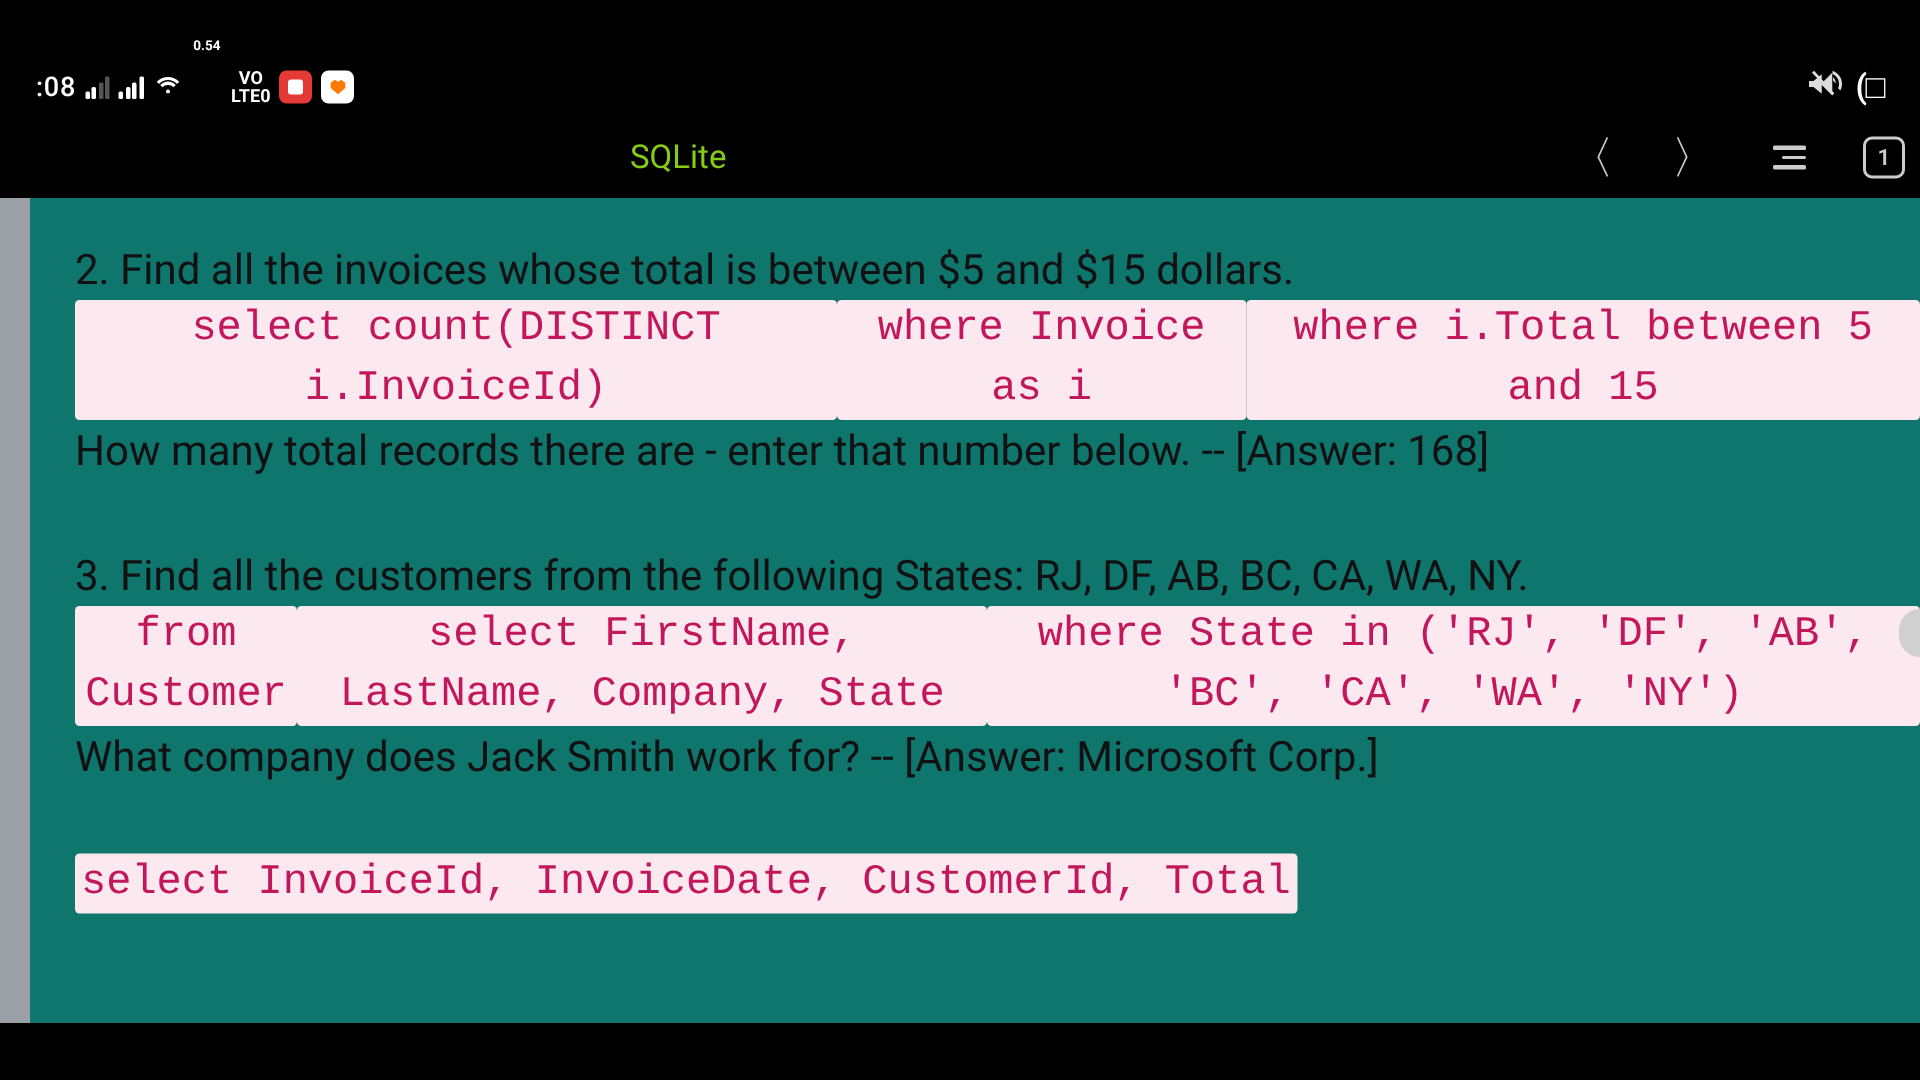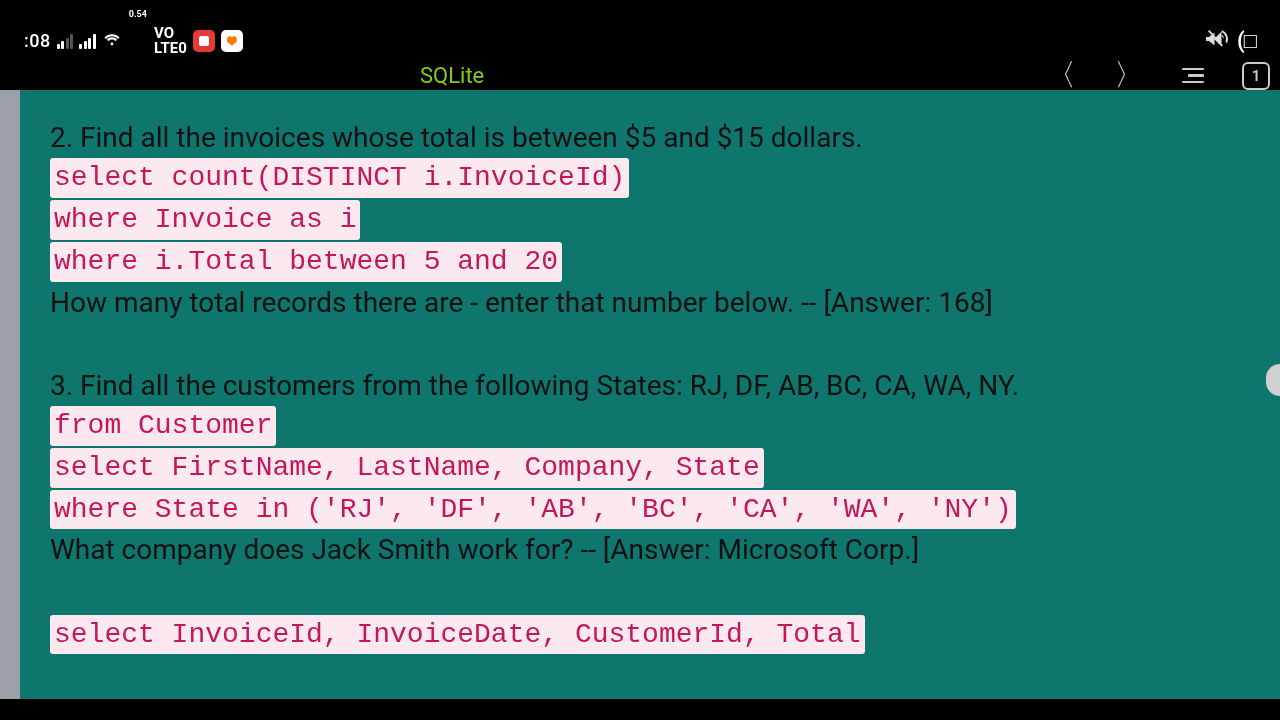--- a/index.html
+++ b/index.html
@@ -9,21 +9,21 @@
   .statusbar { height: 40px; background: #000; display: flex; align-items: center; justify-content: space-between; padding: 0 24px; color: #fff; }
   .status-left { display: flex; align-items: center; gap: 6px; }
   .status-right { display: flex; align-items: center; gap: 8px; }
   .clock { font-size: 18px; font-weight: 500; letter-spacing: 0.5px; }
   .signal-bars { display: inline-flex; align-items: flex-end; gap: 1.5px; height: 16px; }
   .signal-bars span { width: 3px; background: #fff; border-radius: 1px; }
   .signal-bars .b1 { height: 5px; } .signal-bars .b2 { height: 8px; } .signal-bars .b3 { height: 11px; } .signal-bars .b4 { height: 15px; }
   .signal-bars.dim .b3, .signal-bars.dim .b4 { background: #555; }
   .wifi-icon svg { width: 20px; height: 20px; }
   .net-stack { display: flex; flex-direction: column; line-height: 1; font-size: 9px; font-weight: 700; color: #fff; text-align: center; gap: 44px; }
-  .vo-stack { display: flex; flex-direction: column; line-height: 1; font-size: 15px; font-weight: 700; color: #fff; }
+  .vo-stack { display: flex; flex-direction: column; line-height: 1; font-size: 12px; font-weight: 700; color: #fff; text-align: center; }
   .app-icon { width: 22px; height: 22px; border-radius: 5px; display: flex; align-items: center; justify-content: center; }
   .app-icon.red { background: #e53935; }
   .app-icon.white { background: #fff; }
   .app-icon.red .inner-white { background:#fff; width:10px; height:10px; border-radius:2px; }
   .app-icon.white .inner-orange { width:14px; height:14px; background:#ff7a00; clip-path: polygon(50% 85%, 15% 55%, 15% 30%, 35% 15%, 50% 25%, 65% 15%, 85% 30%, 85% 55%); }
   .mute-icon svg { width: 24px; height: 24px; }
   .batt-edge { font-size: 22px; font-weight: 600; letter-spacing: -1px; }
   .navbar { height: 54px; background: #000; display: flex; align-items: center; color: #e4e4e4; position: relative; }
   .nav-title { position: absolute; left: 420px; font-size: 22px; font-weight: 400; color: #84cc16; }
   .nav-actions { position: absolute; right: 10px; display: flex; align-items: center; gap: 38px; }
@@ -31,21 +31,21 @@
   .nav-hamburger { display: flex; flex-direction: column; gap: 4px; cursor: pointer; align-items:flex-end; }
   .nav-hamburger span { display:block; height: 2.5px; background: #ccc; border-radius:1px; }
   .nav-hamburger span:nth-child(1){width:22px;} .nav-hamburger span:nth-child(2){width:16px;} .nav-hamburger span:nth-child(3){width:22px;}
   .nav-tabcount { width: 28px; height: 28px; border: 2.5px solid #ccc; border-radius: 6px; display: flex; align-items: center; justify-content: center; font-size: 15px; font-weight: 600; color: #ccc; cursor: pointer; }
   .content-wrap { flex: 1; background: #000; display:flex; }
   .left-gutter { width: 20px; background: #9aa0a6; }
   .page { flex:1; background: #0f766e; padding: 28px 0 0 30px; overflow: hidden; position: relative; }
   .q-block { margin-bottom: 44px; }
   .q-text, .ans-text { font-size: 28px; line-height: 1.4; color: #111; font-weight: 400; }
   .code-line { display: inline-block; font-family: "Courier New", Courier, monospace; font-size: 28px; line-height: 1.42; color: #c2185b; background: #fce8ef; padding: 0 4px; border-radius: 3px; margin: 1px 0; }
-  .code-wrap { display:flex; flex-direction:column; align-items:flex-start; }
+  .code-wrap { display:flex; flex-direction:row; align-items:flex-start;text-align:center; }
   .bottombar { height: 38px; background: #000; }
   .scroll-knob { position:absolute; right:0; top:274px; width:14px; height:32px; background:#d0d0d0; border-radius: 14px 0 0 14px; }
 </style>
 </head>
 <body>
 
 <div class="topbar"></div>
 
 <div class="statusbar">
   <div class="status-left">
@@ -110,21 +110,21 @@
 
 <div class="content-wrap">
   <div class="left-gutter"></div>
   <div class="page">
 
     <div class="q-block">
       <div class="q-text">2. Find all the invoices whose total is between $5 and $15 dollars.</div>
       <div class="code-wrap">
         <span class="code-line">select count(DISTINCT i.InvoiceId)</span>
         <span class="code-line">where Invoice as i</span>
-        <span class="code-line">where i.Total between 5 and 20</span>
+        <span class="code-line">where i.Total between 5 and 15</span>
       </div>
       <div class="ans-text">How many total records there are - enter that number below. -- [Answer: 168]</div>
     </div>
 
     <div class="q-block">
       <div class="q-text">3. Find all the customers from the following States: RJ, DF, AB, BC, CA, WA, NY.</div>
       <div class="code-wrap">
         <span class="code-line">from Customer</span>
         <span class="code-line">select FirstName, LastName, Company, State</span>
         <span class="code-line">where State in ('RJ', 'DF', 'AB', 'BC', 'CA', 'WA', 'NY')</span>

